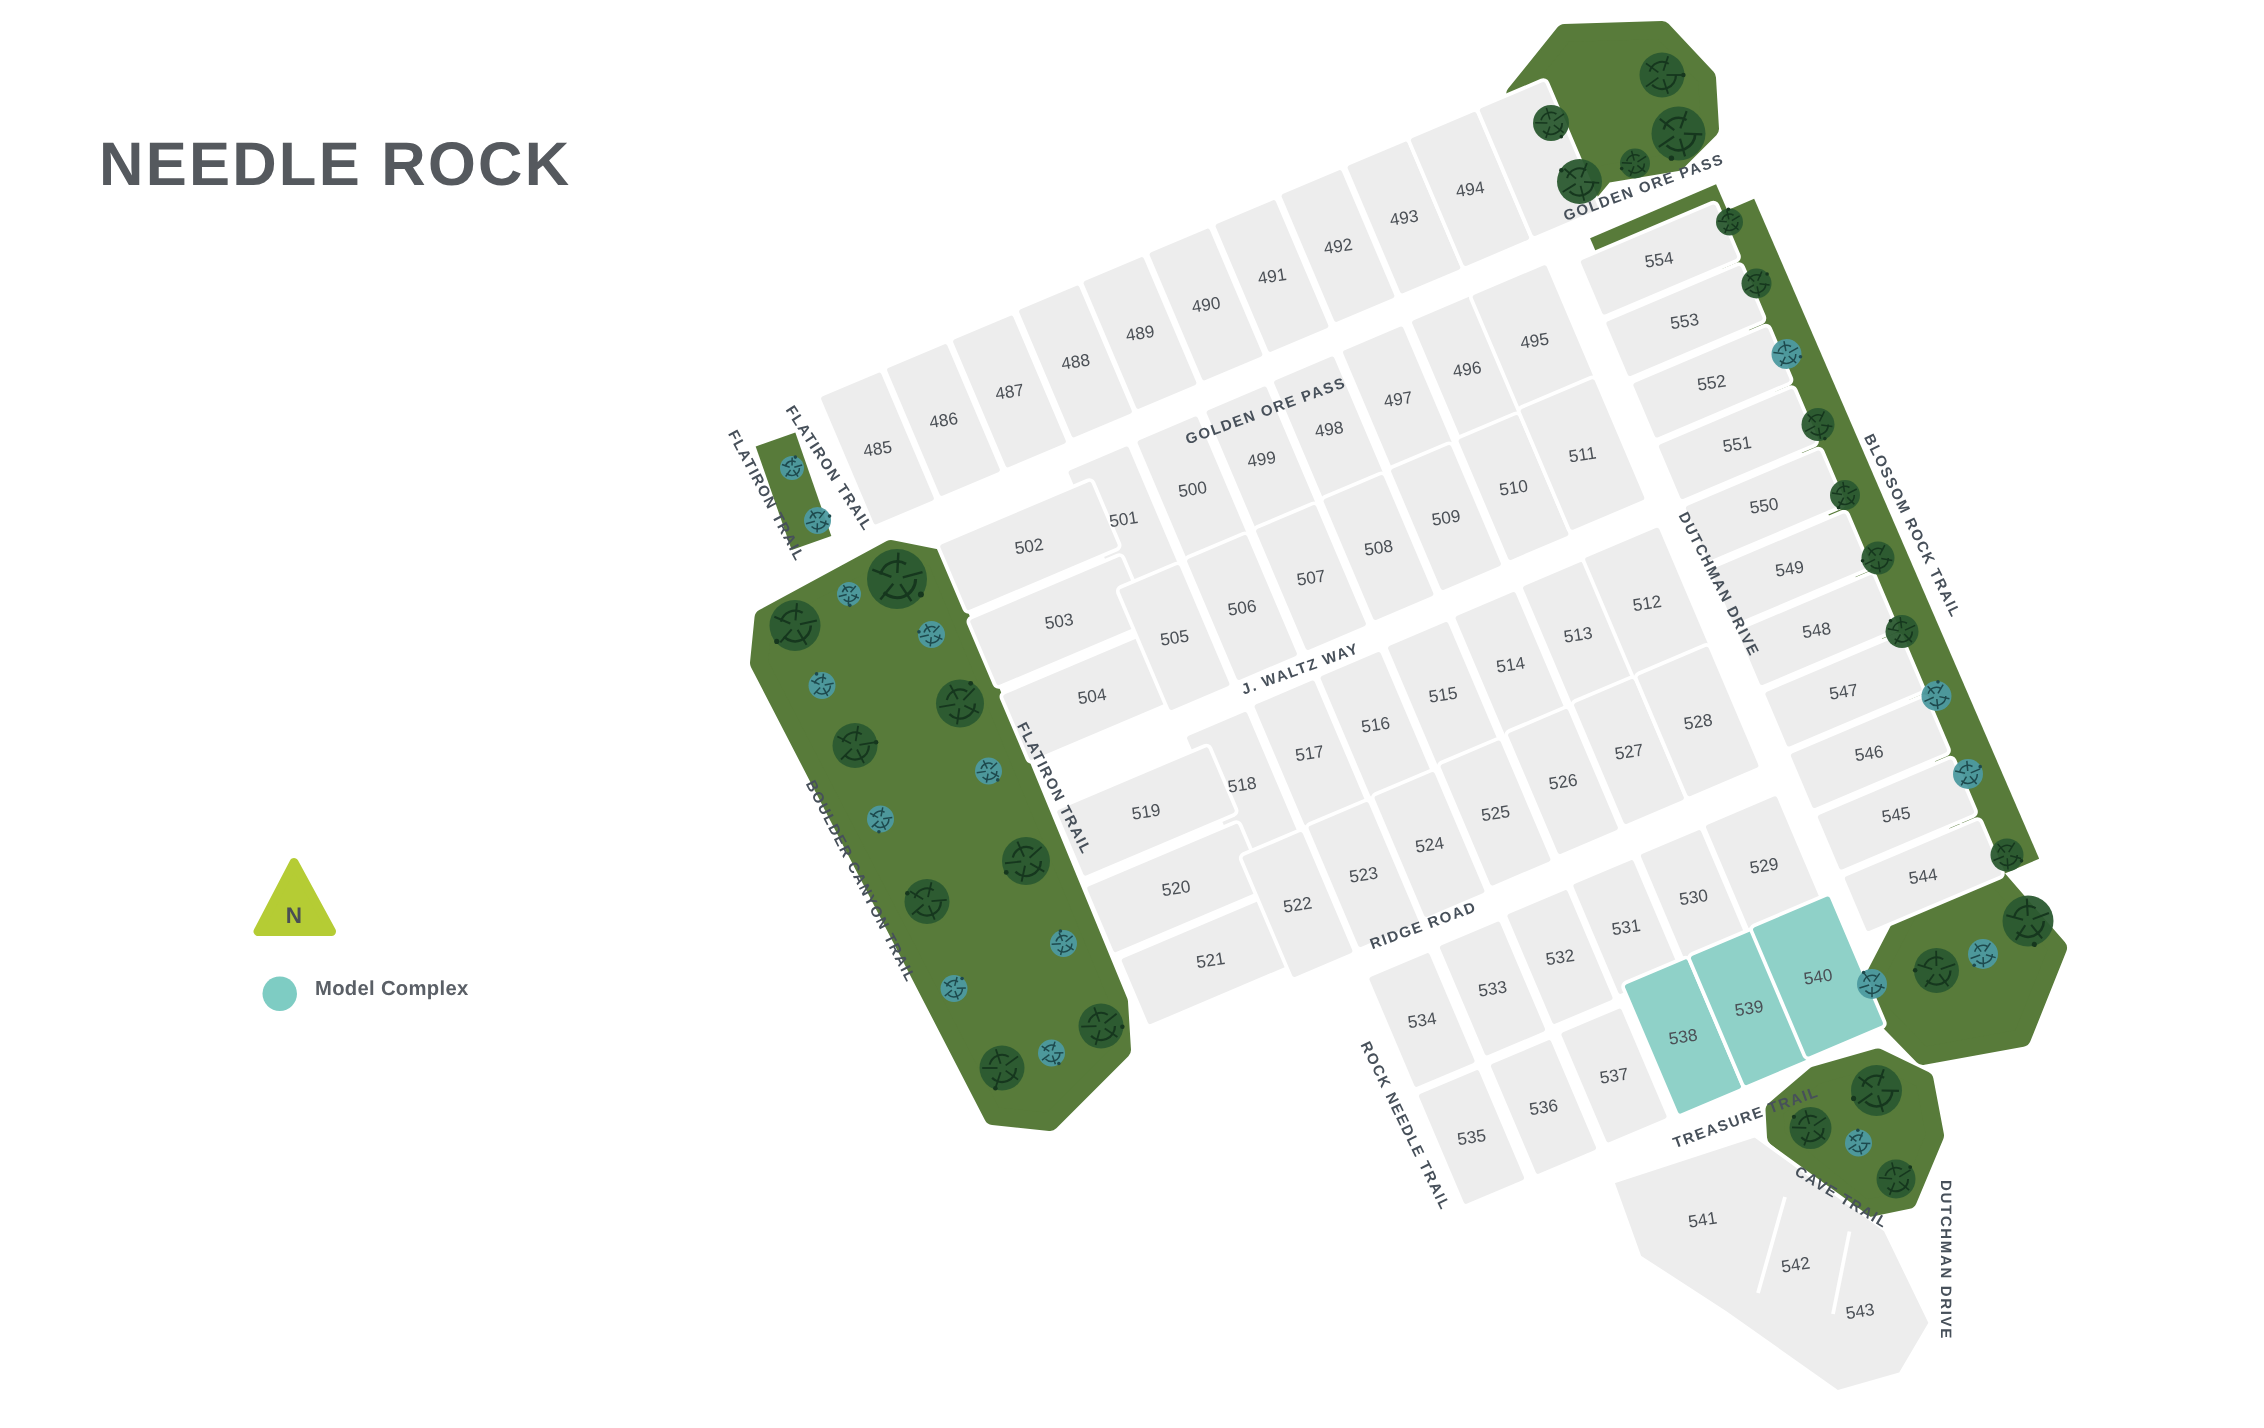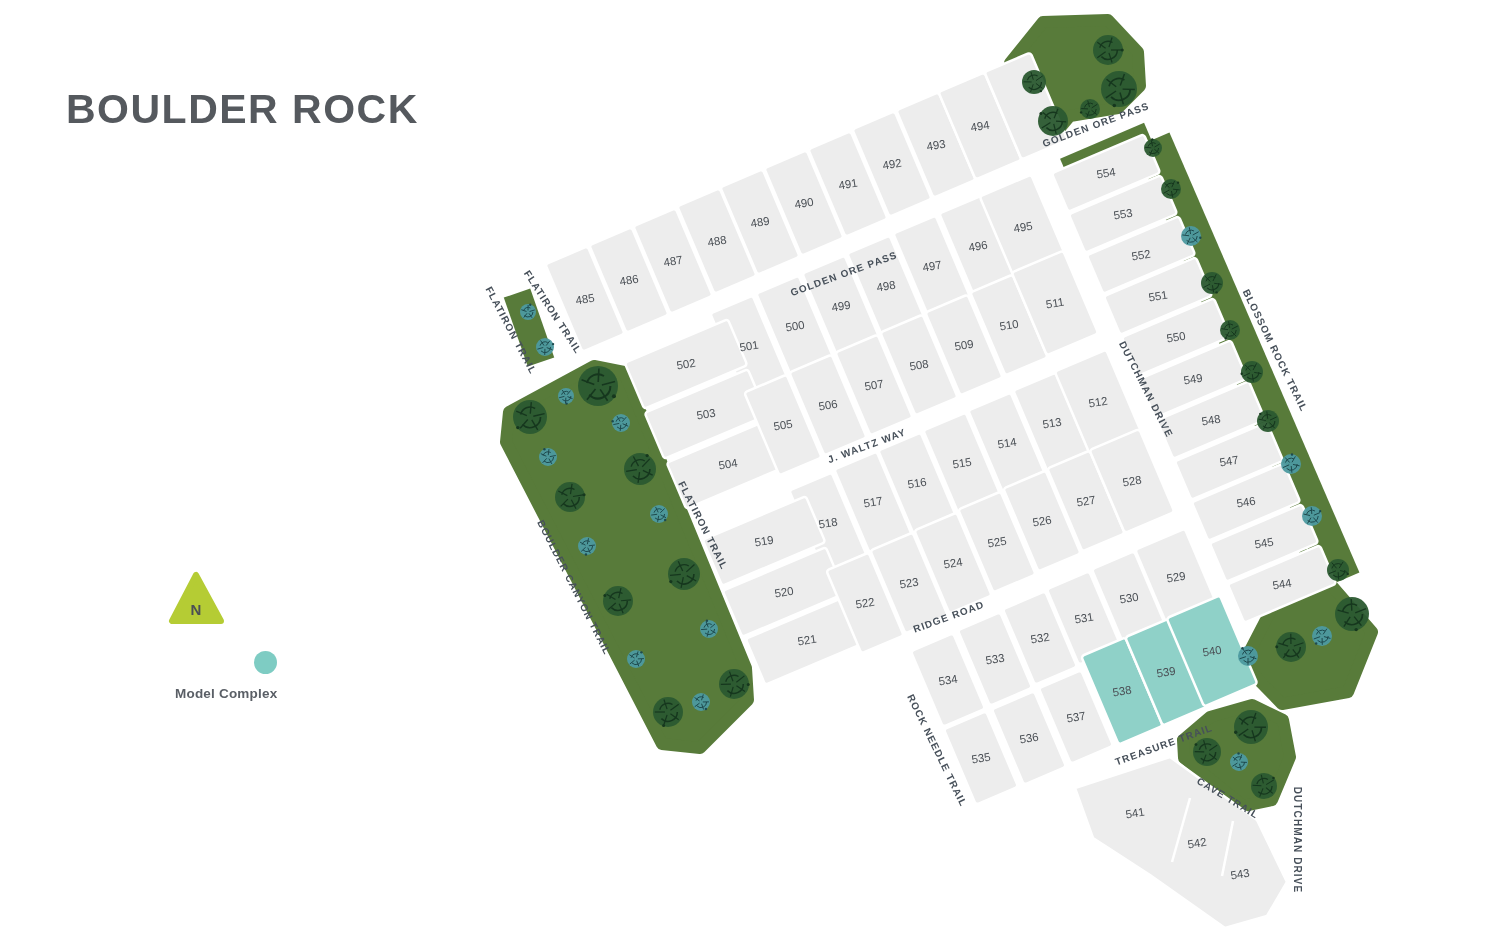--- a/index.html
+++ b/index.html
@@ -1,35 +1,35 @@
 <!DOCTYPE html>
 <html><head>
 <meta charset="utf-8">
 <style>
   html,body{margin:0;padding:0;background:#ffffff;}
   #stage{position:relative;width:1509px;height:952px;overflow:hidden;background:#fff;
          font-family:"Liberation Sans","DejaVu Sans",sans-serif;}
   #map-title{position:absolute;left:66px;top:86px;margin:0;font-size:41px;font-weight:bold;
              letter-spacing:1.5px;color:#55595e;}
   #north{position:absolute;left:158px;top:562px;}
-  #legend{position:absolute;left:175px;top:651px;display:flex;align-items:flex-end;gap:12px;flex-direction:column;}
+  #legend{position:absolute;left:175px;top:651px;display:flex;align-items:flex-start;gap:12px;}
   #legend .swatch{width:23px;height:23px;border-radius:50%;}
   #legend .label{font-size:13.5px;font-weight:bold;color:#5a5f66;letter-spacing:.2px;}
   #map-svg{position:absolute;left:0;top:0;}
   text.lotnum{font-family:"Liberation Sans","DejaVu Sans",sans-serif;font-size:11.5px;fill:#4b5056;}
   text.street{font-family:"Liberation Sans","DejaVu Sans",sans-serif;font-size:10px;font-weight:bold;
               fill:#47505a;letter-spacing:1.1px;}
   #north text{font-family:"Liberation Sans","DejaVu Sans",sans-serif;font-size:15px;font-weight:bold;fill:#4a4f54;}
 </style>
 </head>
 <body>
 
 <div id="stage">
 
-  <h1 id="map-title" style="color: rgb(85, 89, 94);">BOULDER ROCK</h1>
+  <h1 id="map-title" style="color: rgb(85, 89, 94);">NEEDLE ROCK</h1>
 
   <svg id="map-svg" width="1509" height="952" viewBox="0 0 1509 952">
       <line x1="1064" y1="168" x2="1148" y2="132" stroke="#587b3a" stroke-width="20" stroke-linecap="butt"></line>
       <line x1="1152" y1="140" x2="1342" y2="580" stroke="#587b3a" stroke-width="38" stroke-linecap="butt"></line>
       <line x1="517" y1="293" x2="541" y2="362" stroke="#587b3a" stroke-width="28" stroke-linecap="butt"></line>
       <polygon points="1010,63 1043,22 1108,20 1138,52 1140,86 1118,108 1070,116 1050,140 1030,134 1010,104" fill="#587b3a" stroke="#587b3a" stroke-width="12" stroke-linejoin="round"></polygon>
       <polygon points="509,412 594,366 624,372 746,668 748,700 700,748 662,744 506,442" fill="#587b3a" stroke="#587b3a" stroke-width="12" stroke-linejoin="round"></polygon>
       <polygon points="1252,705 1283,720 1290,757 1272,800 1243,806 1184,758 1183,740 1210,717" fill="#587b3a" stroke="#587b3a" stroke-width="12" stroke-linejoin="round"></polygon>
       <polygon points="1305,555 1372,632 1348,692 1282,704 1243,664 1270,612" fill="#587b3a" stroke="#587b3a" stroke-width="12" stroke-linejoin="round"></polygon>
       <polygon points="1075,788 1170,757 1257,820 1287,882 1267,916 1225,928 1150,875 1093,838" fill="#ededed" stroke="#ffffff" stroke-width="2.5" stroke-linejoin="round"></polygon>

